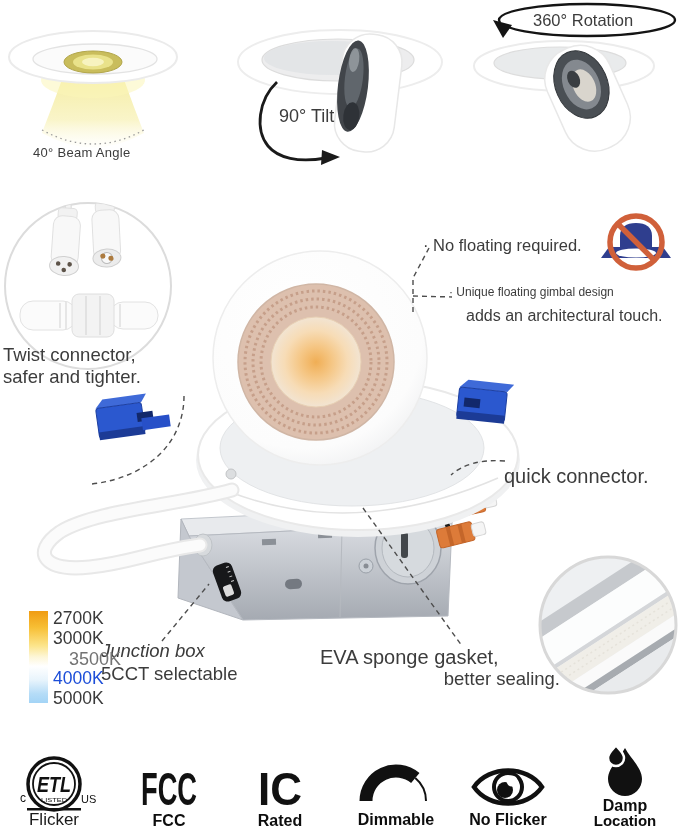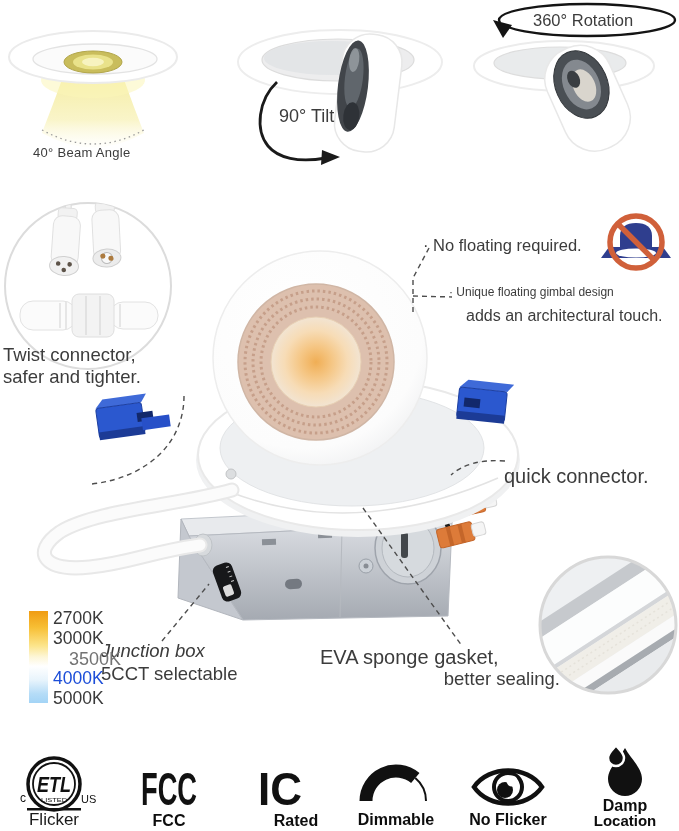--- a/index.html
+++ b/index.html
@@ -287,19 +287,19 @@
 <div class="t cap" style="left:101px;top:664px;font-size:18.5px;">5CCT selectable</div>
 
 <div class="t" style="left:53px;top:609px;font-size:17.5px;color:#3a3a3a;">2700K</div>
 <div class="t" style="left:53px;top:629px;font-size:17.5px;color:#3a3a3a;">3000K</div>
 <div class="t" style="left:53px;top:649px;font-size:18px;color:#737373;margin-left:16px;">3500K</div>
 <div class="t" style="left:53px;top:669px;font-size:17.5px;color:#1d4ed8;">4000K</div>
 <div class="t" style="left:53px;top:689px;font-size:17.5px;color:#3a3a3a;">5000K</div>
 
 <div class="t" style="left:14px;top:810px;width:80px;text-align:center;font-size:17px;color:#1a1a1a;">Flicker</div>
 <div class="t badge-label" style="left:139px;top:812px;width:60px;font-size:16px;">FCC</div>
-<div class="t badge-label" style="left:250px;top:812px;width:60px;font-size:16px;margin-left:16px;">Rated</div>
+<div class="t badge-label" style="left:250px;top:812px;width:60px;font-size:16px;">Rated</div>
 <div class="t badge-label" style="left:353px;top:811px;width:86px;font-size:16px;">Dimmable</div>
 <div class="t badge-label" style="left:466px;top:811px;width:84px;font-size:16px;">No Flicker</div>
 <div class="t badge-label" style="left:592px;top:797px;width:66px;font-size:16px;">Damp</div>
 <div class="t badge-label" style="left:592px;top:813px;width:66px;font-size:15px;">Location</div>
 
 </div>
 
 </body></html>

